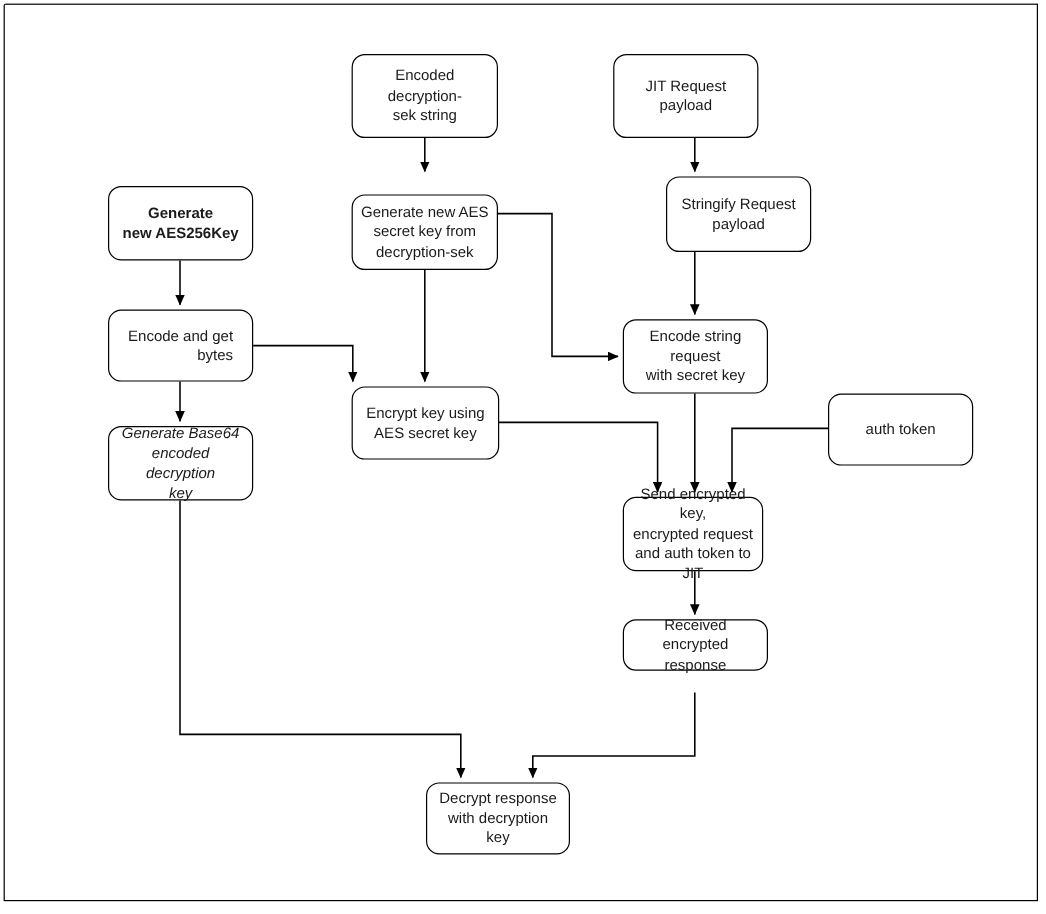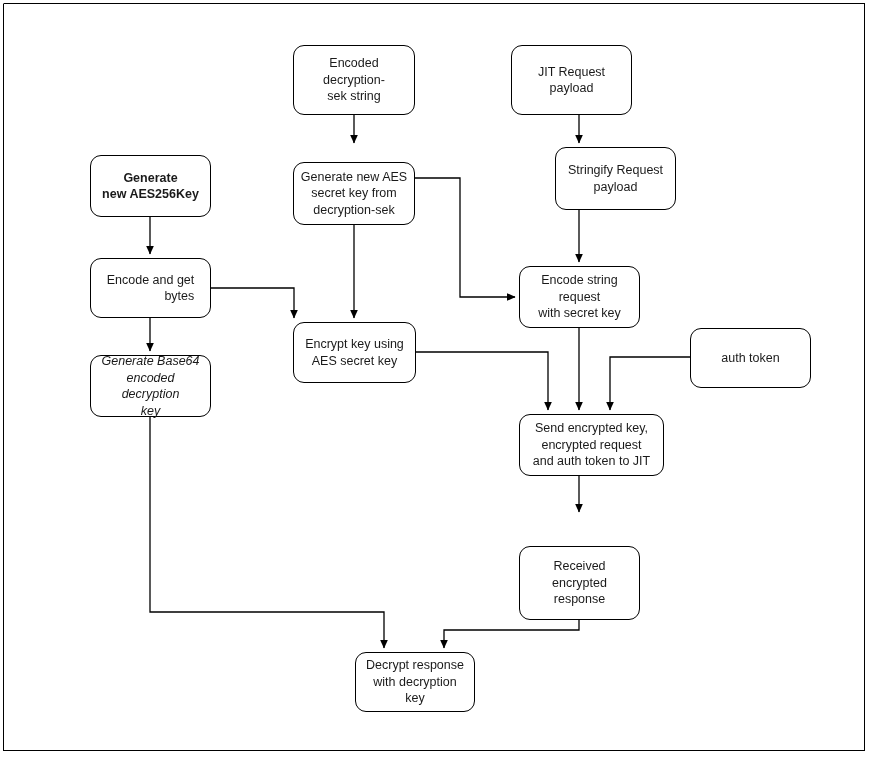--- a/index.html
+++ b/index.html
@@ -121,26 +121,26 @@
 AES secret key</span>
       </div>
       <div class="node-box" style="left: 690px; top: 328px; width: 121px; height: 60px; text-align: center;">
         <span class="node-label">auth token</span>
       </div>
       <div class="node-box" style="left: 90px; top: 355px; width: 121px; height: 62px; font-style: italic;">
         <span class="node-label">Generate Base64
 encoded decryption
 key</span>
       </div>
-      <div class="node-box" style="left: 519px; top: 414px; width: 145px; height: 62px;">
+      <div class="node-box" style="left: 519px; top: 414px; width: 117px; height: 62px;">
         <span class="node-label">Send encrypted key,
 encrypted request
 and auth token to JIT</span>
       </div>
-      <div class="node-box" style="left: 519px; top: 516px; width: 121px; height: 74px; margin-top: 30px;">
+      <div class="node-box" style="left: 519px; top: 516px; width: 121px; height: 43px;">
         <span class="node-label">Received encrypted
 response</span>
       </div>
       <div class="node-box" style="left: 355px; top: 652px; width: 120px; height: 60px;">
         <span class="node-label">Decrypt response
 with decryption key</span>
       </div>
     </div>
 
 </div>

